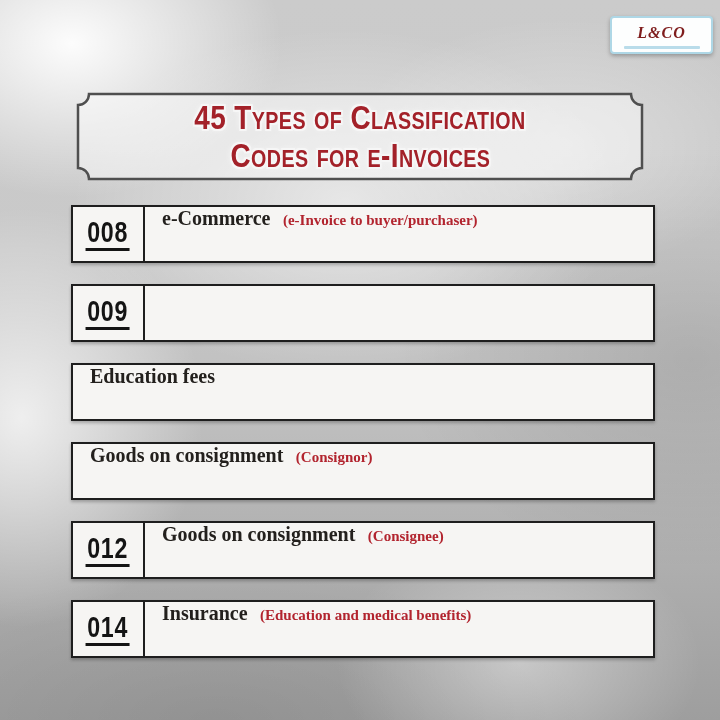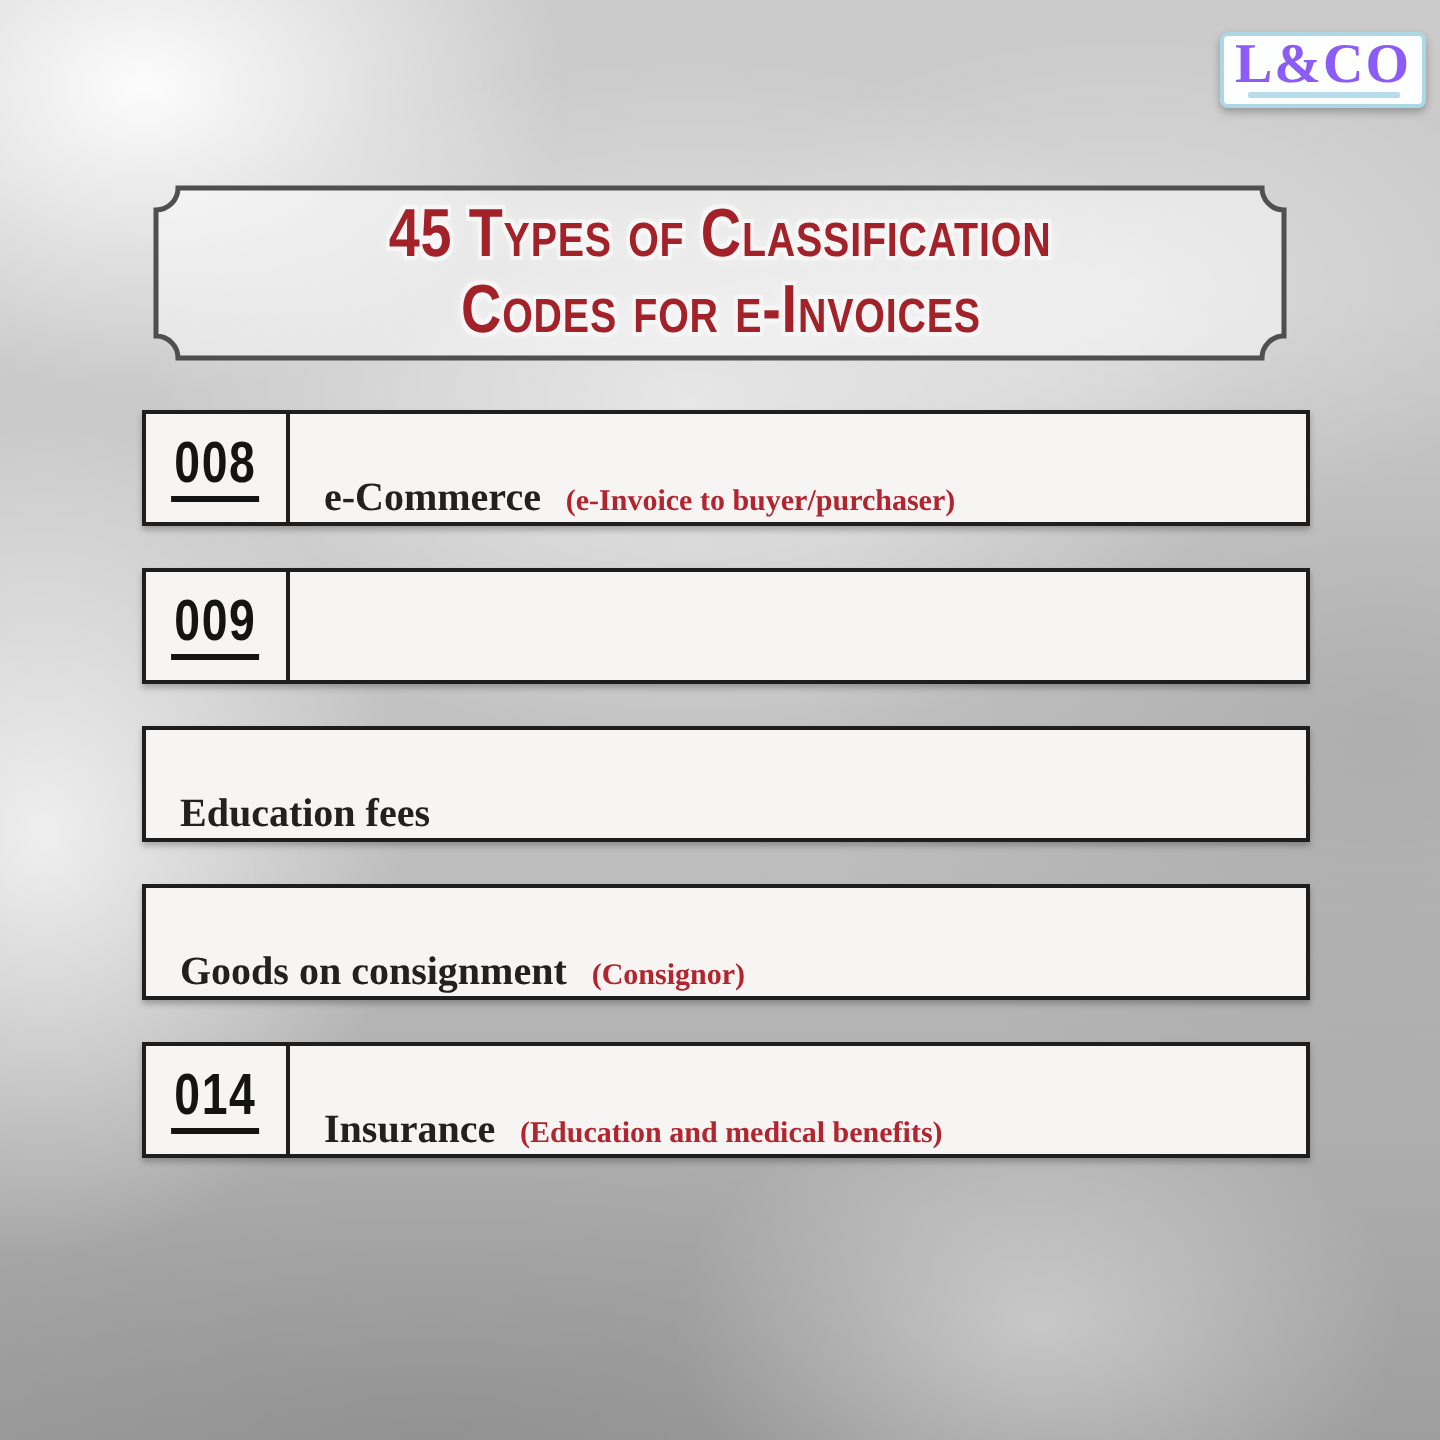--- a/index.html
+++ b/index.html
@@ -38,24 +38,25 @@
     box-shadow: 0 2px 4px rgba(0,0,0,0.28);
     display: flex;
     flex-direction: column;
     align-items: center;
     justify-content: center;
     padding-top: 2px;
   }
   .logo-text {
     font-family: "Liberation Serif", serif;
     font-weight: 700;
-    font-size: 28px;
+    font-size: 16px;
     line-height: 20px;
     letter-spacing: 1px;
-    color: #8b5cf6;
+    color: #7f1d1d;
+    font-style: italic;
   }
   .logo-tagline {
     width: 76px; height: 3px;
     margin-top: 3px;
     background: #b9dcea;
     border-radius: 1px;
   }
 
   
   .plaque {
@@ -126,21 +127,21 @@
     font-size: 29px;
     line-height: 29px;
     letter-spacing: 1px;
     color: #141414;
     border-bottom: 3px solid #141414;
     padding: 0 2px 1px 2px;
   }
   .desc-cell {
     flex: 1;
     display: flex;
-    align-items: flex-end;
+    align-items: flex-start;
     padding: 0 8px 0 17px;
     overflow: hidden;
   }
   .desc-line { white-space: nowrap; }
   .category-name {
     font-family: "Liberation Serif", serif;
     font-weight: 700;
     font-size: 20px;
     color: #23201d;
   }
@@ -203,20 +204,31 @@
 
     <div class="row">
       <div class="desc-cell">
         <div class="desc-line">
           <span class="category-name">Goods on consignment</span>
           <span class="category-note">(Consignor)</span>
         </div>
       </div>
     </div>
 
+    <div class="row">
+      <div class="code-cell">
+        <span class="code-value">012</span>
+      </div>
+      <div class="desc-cell">
+        <div class="desc-line">
+          <span class="category-name">Goods on consignment</span>
+          <span class="category-note">(Consignee)</span>
+        </div>
+      </div>
+    </div>
 
 
     <div class="row">
       <div class="code-cell">
         <span class="code-value">014</span>
       </div>
       <div class="desc-cell">
         <div class="desc-line">
           <span class="category-name">Insurance</span>
           <span class="category-note">(Education and medical benefits)</span>

